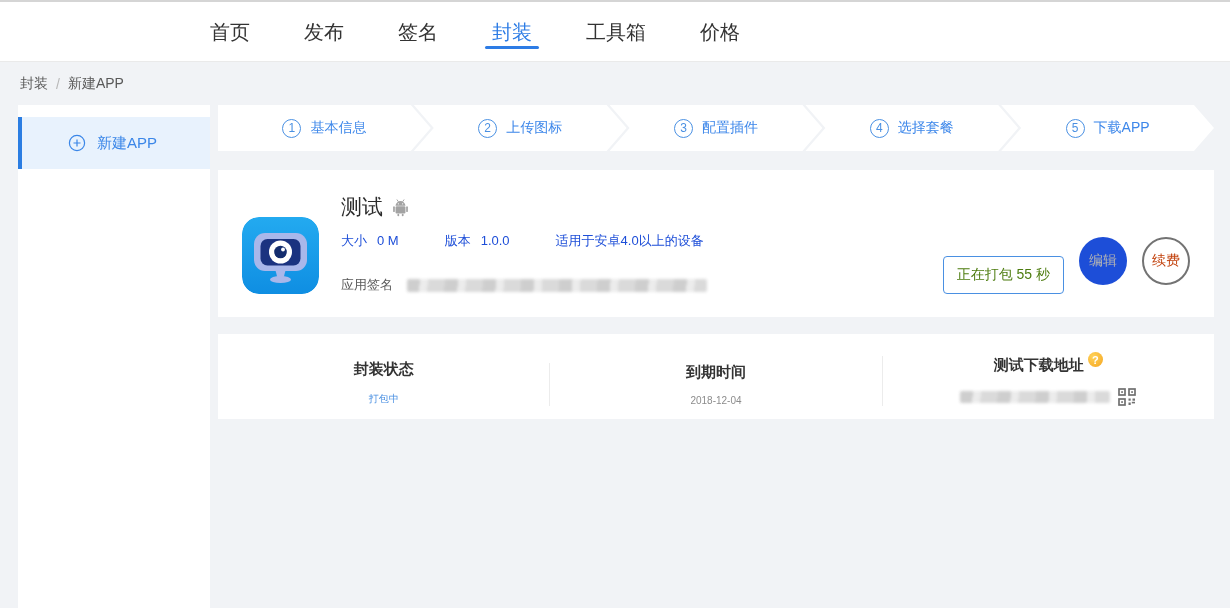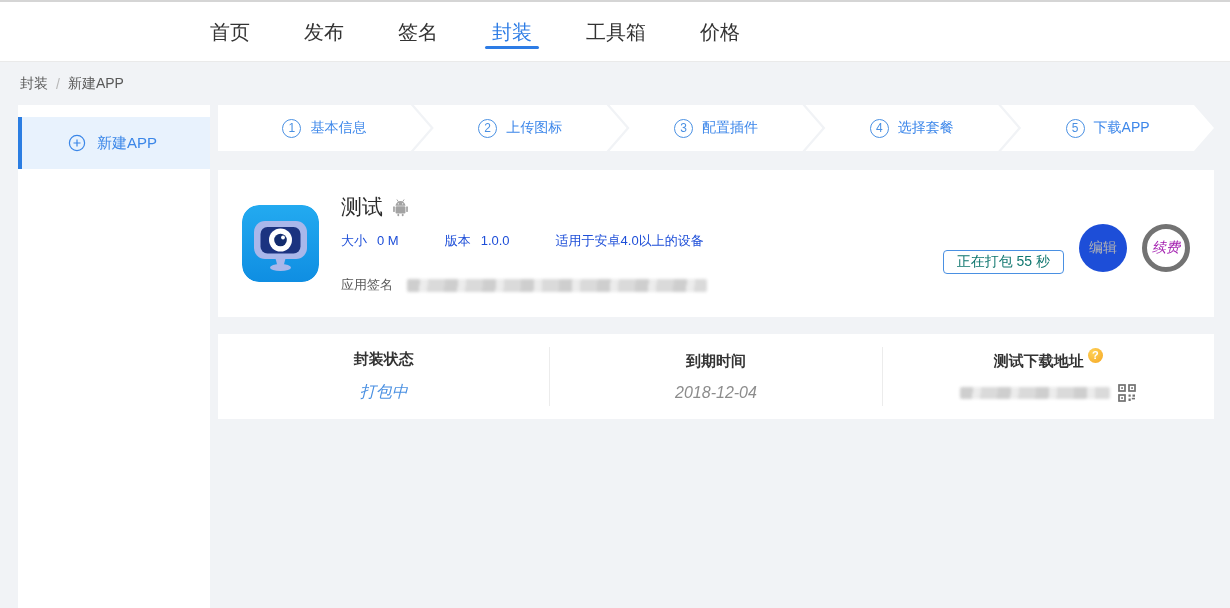--- a/index.html
+++ b/index.html
@@ -70,63 +70,63 @@
   .step-num {
     width:19px; height:19px; border:1px solid #4a90e2; border-radius:50%;
     color:#4a90e2; font-size:12px; display:flex; align-items:center; justify-content:center;
     flex:none;
   }
   .step-label { font-size:14px; color:#3d87ea; white-space:nowrap; }
 
   
   .app-card {
     background:#fff; min-height:124px; padding:23px 24px;
-    display:flex; align-items:center; margin-bottom:17px;
+    display:flex; align-items:flex-end; margin-bottom:17px;
   }
   .app-icon { width:77px; height:77px; flex:none; border-radius:17px; display:block; }
   .app-info { margin-left:22px; flex:1; min-width:0; }
   .app-title-row { display:flex; align-items:center; gap:9px; }
   .app-title { font-size:21px; color:#2b2b2b; }
   .app-meta { margin-top:11px; font-size:13px; color:#1d4ed8; display:flex; align-items:center; }
   .meta-group { margin-right:46px; white-space:nowrap; }
   .meta-group .v { margin-left:10px; }
   .app-sig { margin-top:26px; display:flex; align-items:center; font-size:13px; color:#595959; }
   .blur-block {
     height:13px; border-radius:2px;
     background:repeating-linear-gradient(95deg,#c6c6c6 0 13px,#e9e9e9 13px 21px,#d4d4d4 21px 38px);
     filter:blur(1.6px); opacity:.85;
   }
   .sig-blur { width:300px; margin-left:14px; }
 
   .actions { display:flex; align-items:center; gap:15px; margin-top:8px; flex:none; }
   .btn-packing {
-    border:1px solid #4a90e2; background:#fff; color:#0f766e;
-    font-size:14px; border-radius:4px; padding:2px 13px; cursor:pointer;
+    border:1px solid #4a90e2; background:#fff; color:#4d7c0f;
+    font-size:14px; border-radius:4px; padding:9px 13px; cursor:pointer;
     font-family:inherit; white-space:nowrap;margin-top:29px;
   }
   .btn-circle {
     width:48px; height:48px; border-radius:50%; font-size:14px;
     display:flex; align-items:center; justify-content:center; cursor:pointer;
     font-family:inherit; flex:none;
   }
   .btn-edit { background:#1d4ed8; color:#b3b3b3; border:none; }
-  .btn-renew { background:#fff; border:5px solid #737373; color:#a21caf;font-style:italic; }
-
-  
-  .status-card { background:#fff; height:85px; display:flex; padding:13px 0; }
+  .btn-renew { background:#fff; border:2px solid #737373; color:#c2410c; }
+
+  
+  .status-card { background:#fff; height:85px; display:flex; padding:13px 0;align-items:flex-end; }
   .status-col {
     flex:1; display:flex; flex-direction:column; align-items:center;
     justify-content:center; gap:13px;
   }
   .status-col + .status-col { border-left:1px solid #ececec; }
   .status-title {
     font-size:15px; font-weight:bold; color:#333;
     display:flex; align-items:flex-start; gap:4px;
   }
-  .status-value { font-size:16px; color:#8c8c8c;font-style:italic; }
+  .status-value { font-size:10px; color:#8c8c8c; }
   .status-value.link { color:#4a90e2; cursor:pointer; }
   .q-badge {
     width:15px; height:15px; border-radius:50%;
     background:radial-gradient(circle at 35% 30%, #ffd257, #f5a623);
     color:#fff; font-size:11px; font-weight:bold;
     display:flex; align-items:center; justify-content:center;
     margin-top:-4px; cursor:pointer;
   }
   .url-row { display:flex; align-items:center; gap:8px; }
   .url-blur { width:150px; height:12px; }

